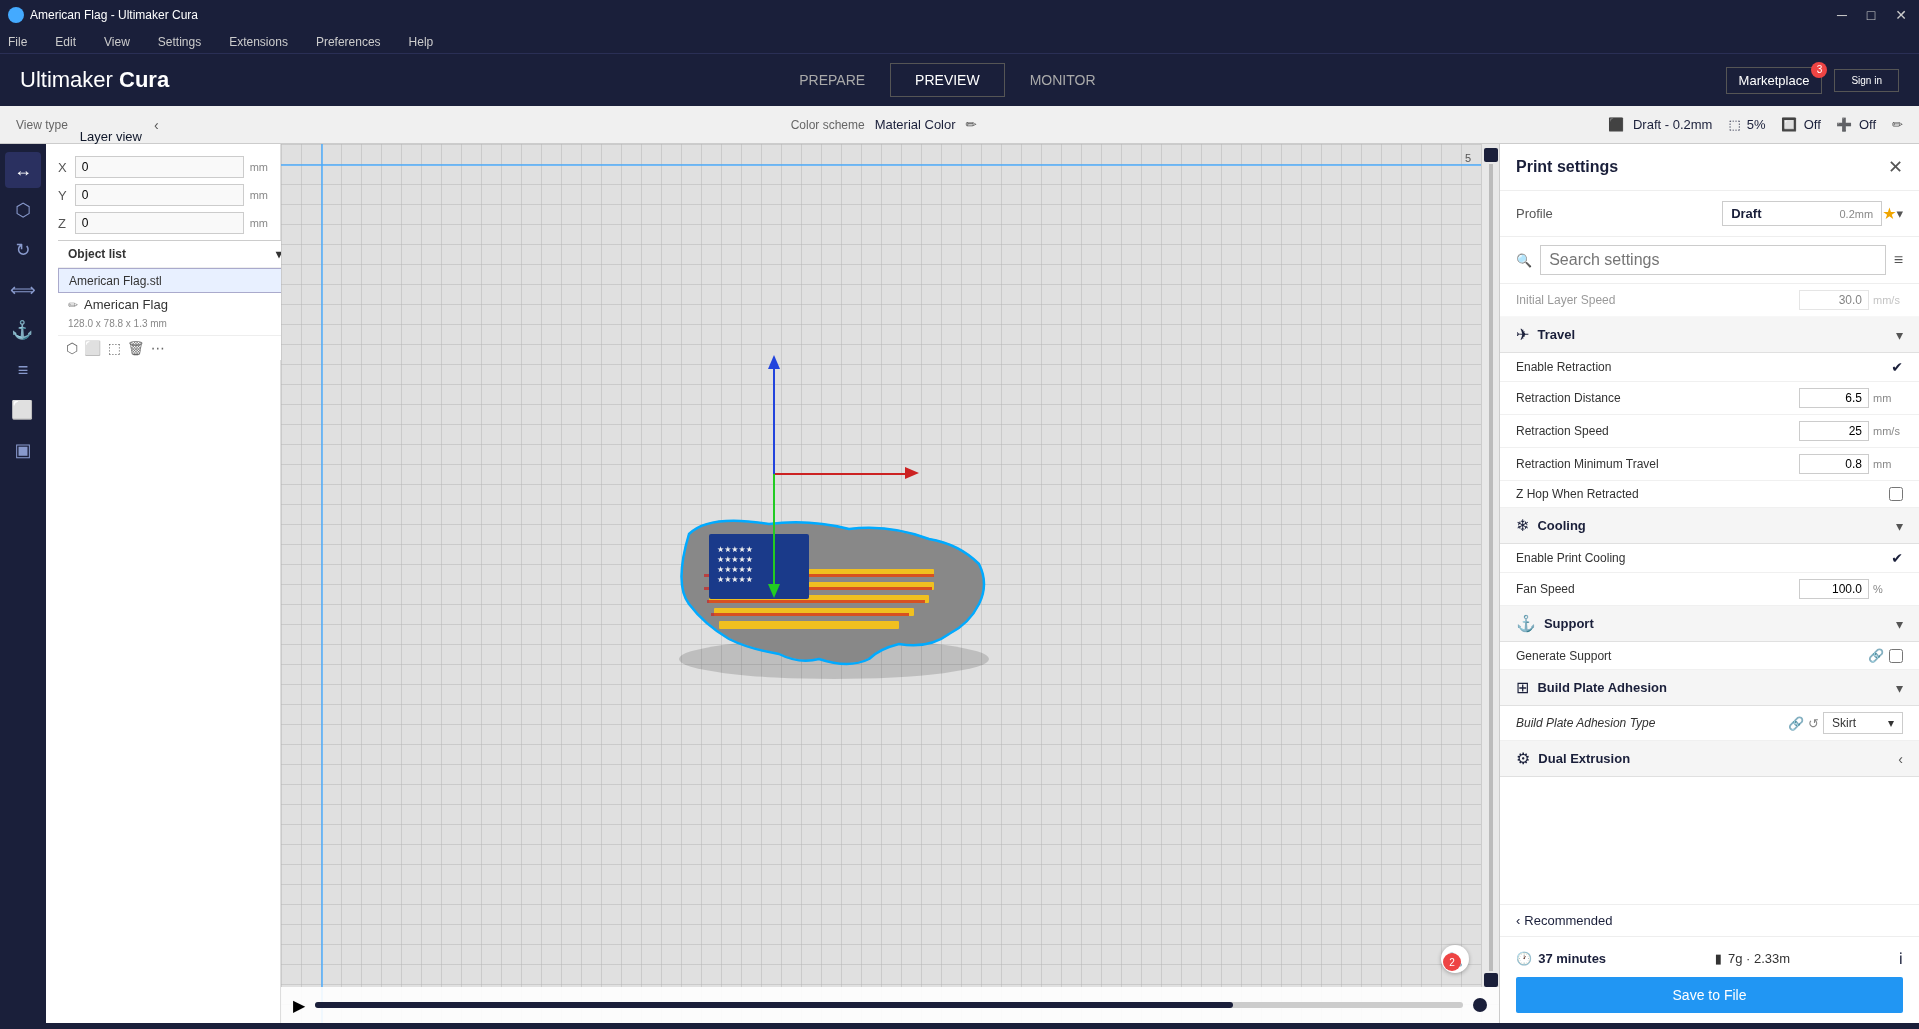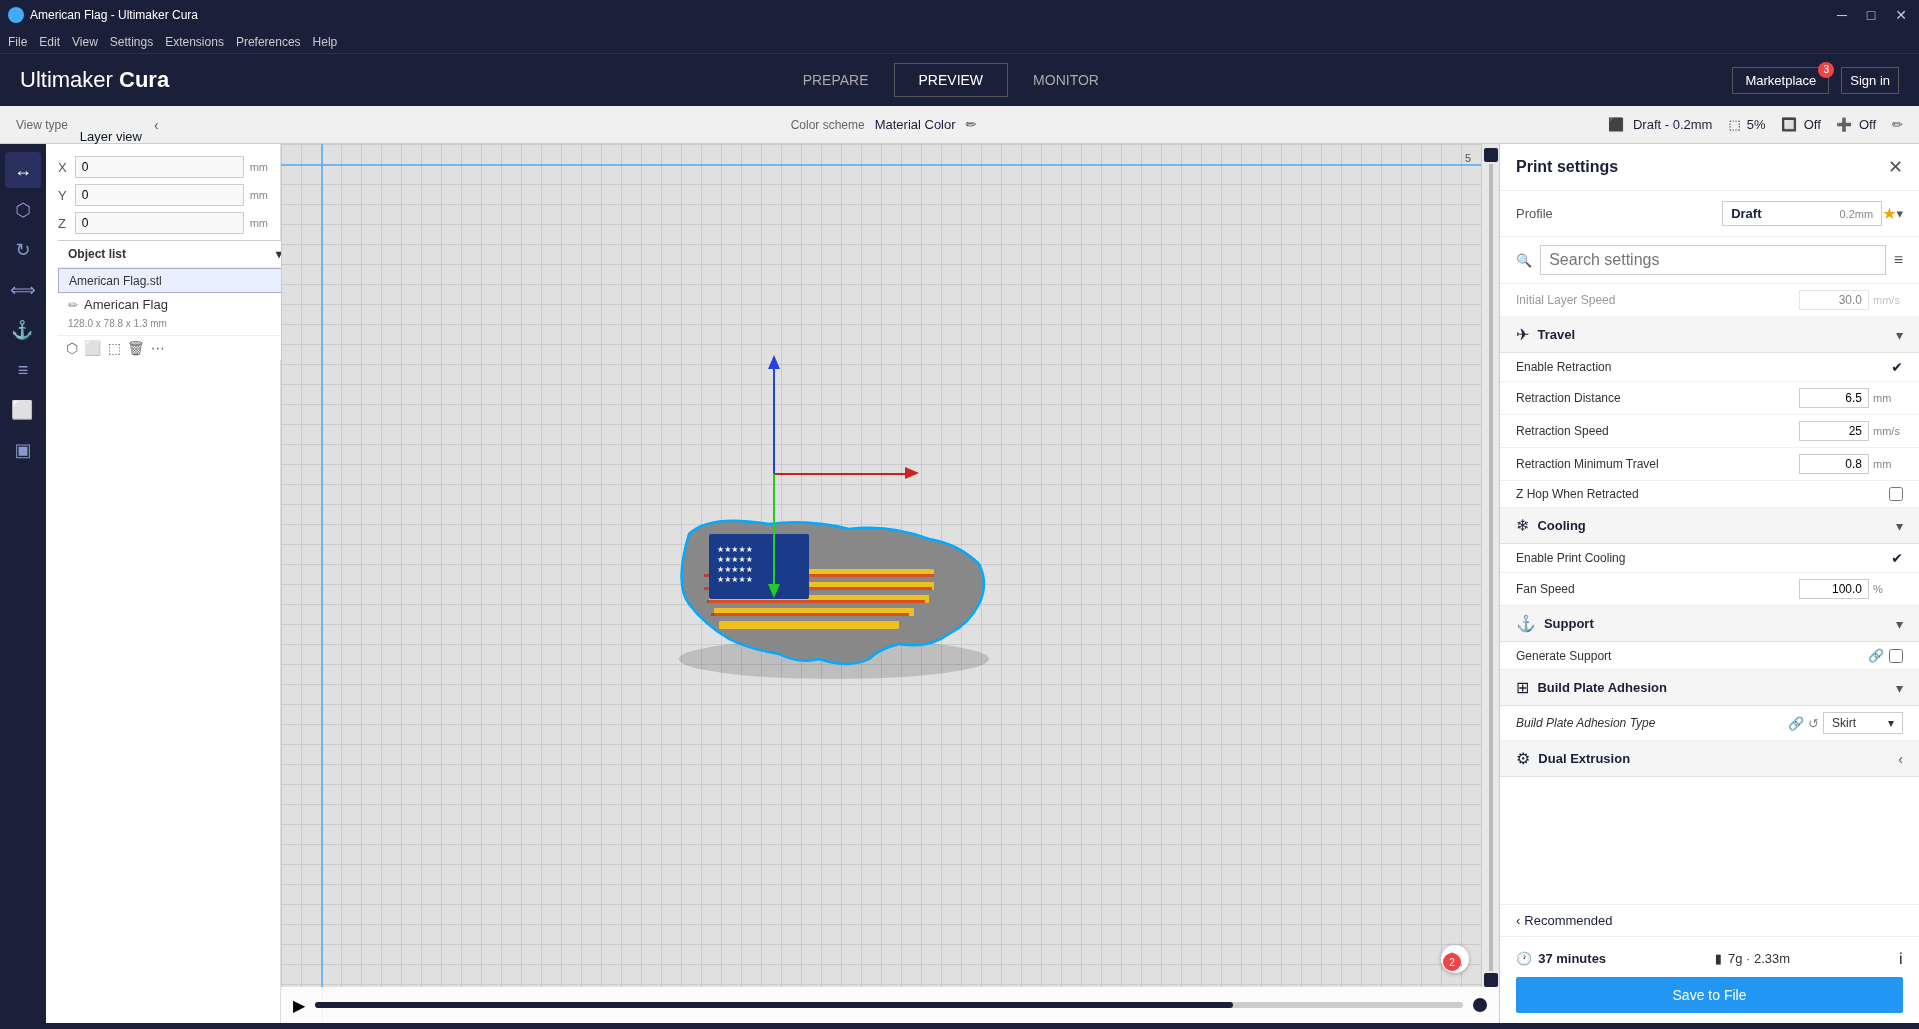--- a/index.html
+++ b/index.html
@@ -21,21 +21,21 @@
     #titlebar .win-btn { color: #ccc; font-size: 14px; cursor: pointer; background: none; border: none; padding: 0 4px; }
 
     
     #menubar {
       background: #1a1f3a;
       color: #ccc;
       height: 24px;
       display: flex;
       align-items: center;
       padding: 0 8px;
-      gap: 12px;
+      gap: 28px;
       font-size: 12px;
       border-bottom: 1px solid #2a2f55;
     }
     #menubar span { cursor: pointer; }
 
     
     #topnav {
       background: #1a1f3a;
       height: 52px;
       display: flex;
@@ -79,23 +79,23 @@
       height: 16px;
       font-size: 10px;
       display: flex;
       align-items: center;
       justify-content: center;
     }
     .signin-btn {
       background: #1a1f3a;
       border: 1px solid #555;
       color: #fff;
-      padding: 5px 8px;
-      cursor: pointer;
-      font-size: 13px;
+      padding: 5px 16px;
+      cursor: pointer;
+      font-size: 10px;
       text-align: center;
     }
 
     
     #toolbar-strip {
       background: #f0f0f0;
       border-bottom: 1px solid #ccc;
       height: 38px;
       display: flex;
       align-items: center;

